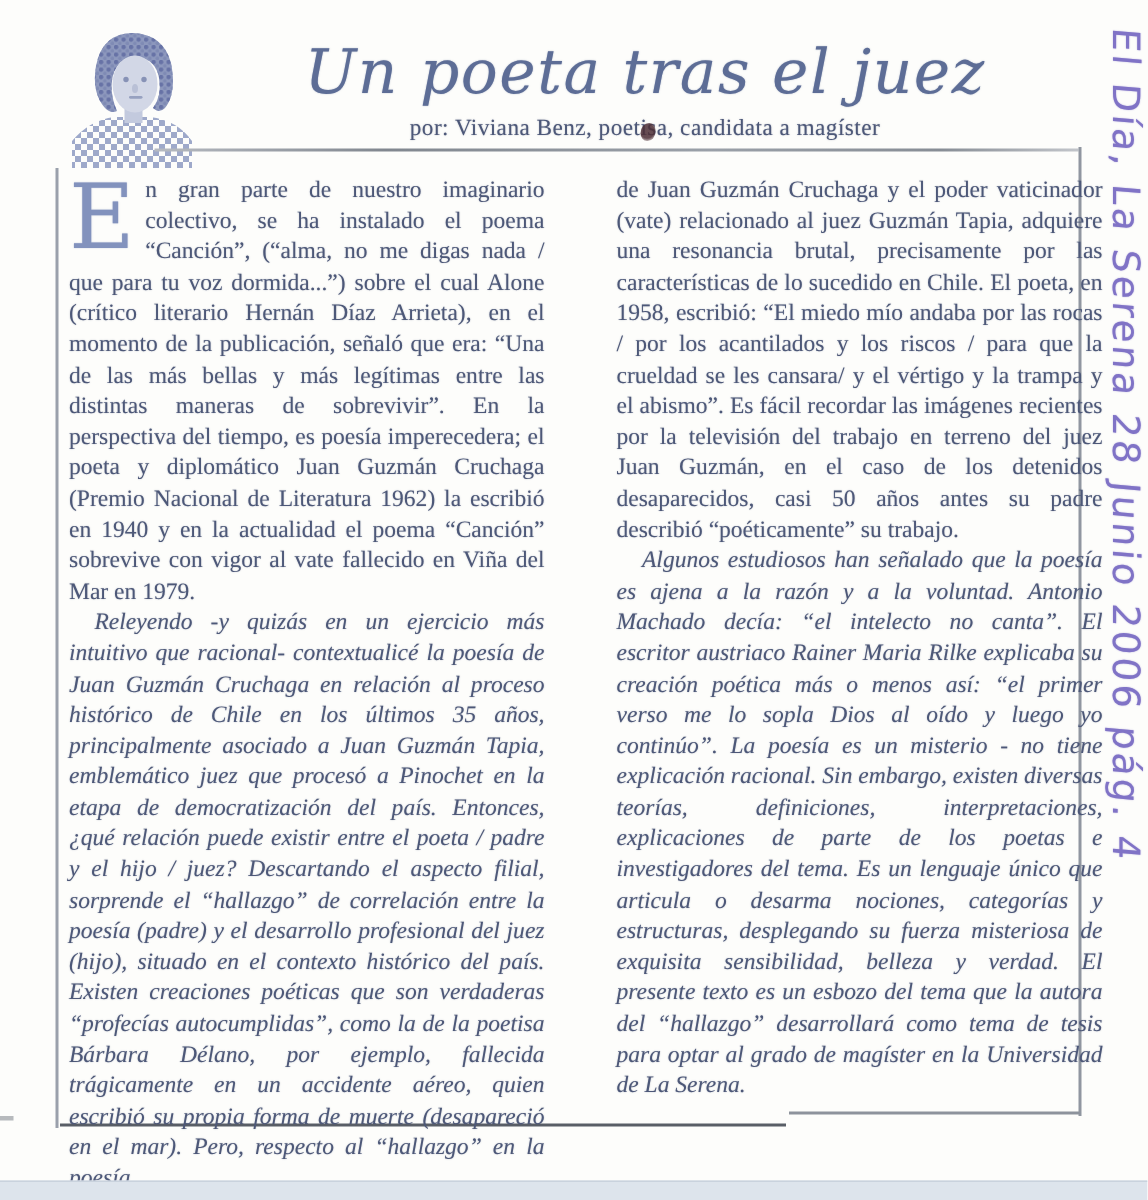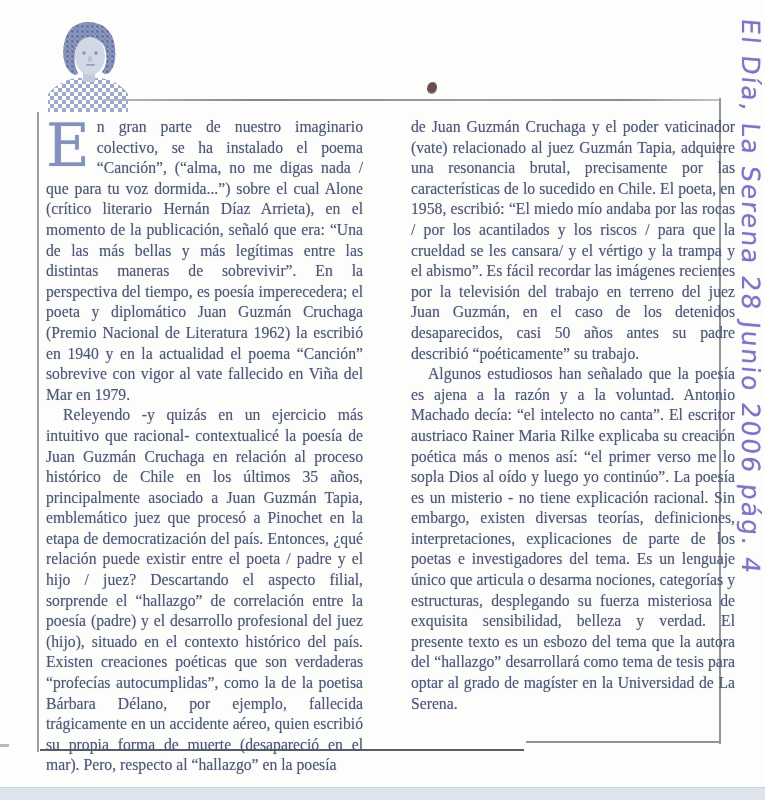--- a/index.html
+++ b/index.html
@@ -43,21 +43,21 @@
   .bottomline-right{position:absolute;left:526px;top:741px;width:194px;height:2px;background:#8d939c;}
   .scan-edge-mark{position:absolute;left:0;top:744px;width:9px;height:3px;background:#7e838a;opacity:.55;}
 
   
   .col{
     position:absolute;top:117px;text-align:justify;
     font-size:15.7px;line-height:20.6px;color:#4d5878;
     text-shadow:0 0 1px rgba(77,88,120,.45);
   }
   .col p{margin:0;}
-  .col p.indent{text-indent:17px;}
+  .col p.indent{text-indent:17px;font-style:italic;}
   .col-left{left:46px;width:317px;}
   .col-right{left:411px;width:324px;}
   .dropcap{
     float:left;font-family:"DejaVu Serif", serif;
     font-size:60px;line-height:50px;padding:3px 7px 0 0;
     color:#8292bd;text-shadow:0 0 1px rgba(130,146,189,.6);
   }
 
   
   .margin-annotation{
@@ -101,20 +101,22 @@
       <path d="M43,2 Q22,2 18,24 Q15,42 24,52 Q28,56 32,54 Q26,40 30,28 Q36,16 46,18 Q58,20 60,32 Q62,44 56,52 Q60,56 64,52 Q72,42 68,22 Q63,3 43,2 Z" fill="url(#hairdots)" opacity="0.8"></path>
 
       <ellipse cx="44" cy="36" rx="15" ry="19" fill="#d2d7e6"></ellipse>
       <circle cx="38" cy="33" r="1.8" fill="#8792b6"></circle>
       <circle cx="50" cy="33" r="1.8" fill="#8792b6"></circle>
       <rect x="40" y="44" width="9" height="1.8" rx="0.9" fill="#97a1c0"></rect>
       <ellipse cx="44" cy="39" rx="2" ry="3" fill="#b9c0d6"></ellipse>
     </svg>
   </div>
 
+  <div class="page-title">Un poeta tras el juez</div>
+  <div class="byline">por: Viviana Benz, poetisa, candidata a magíster</div>
   <div class="ink-blot"></div>
   <div class="header-rule"></div>
 
   <div class="border-left"></div>
   <div class="border-right"></div>
   <div class="bottomline-left"></div>
   <div class="bottomline-right"></div>
   <div class="scan-edge-mark"></div>
 
   <div class="col col-left">

